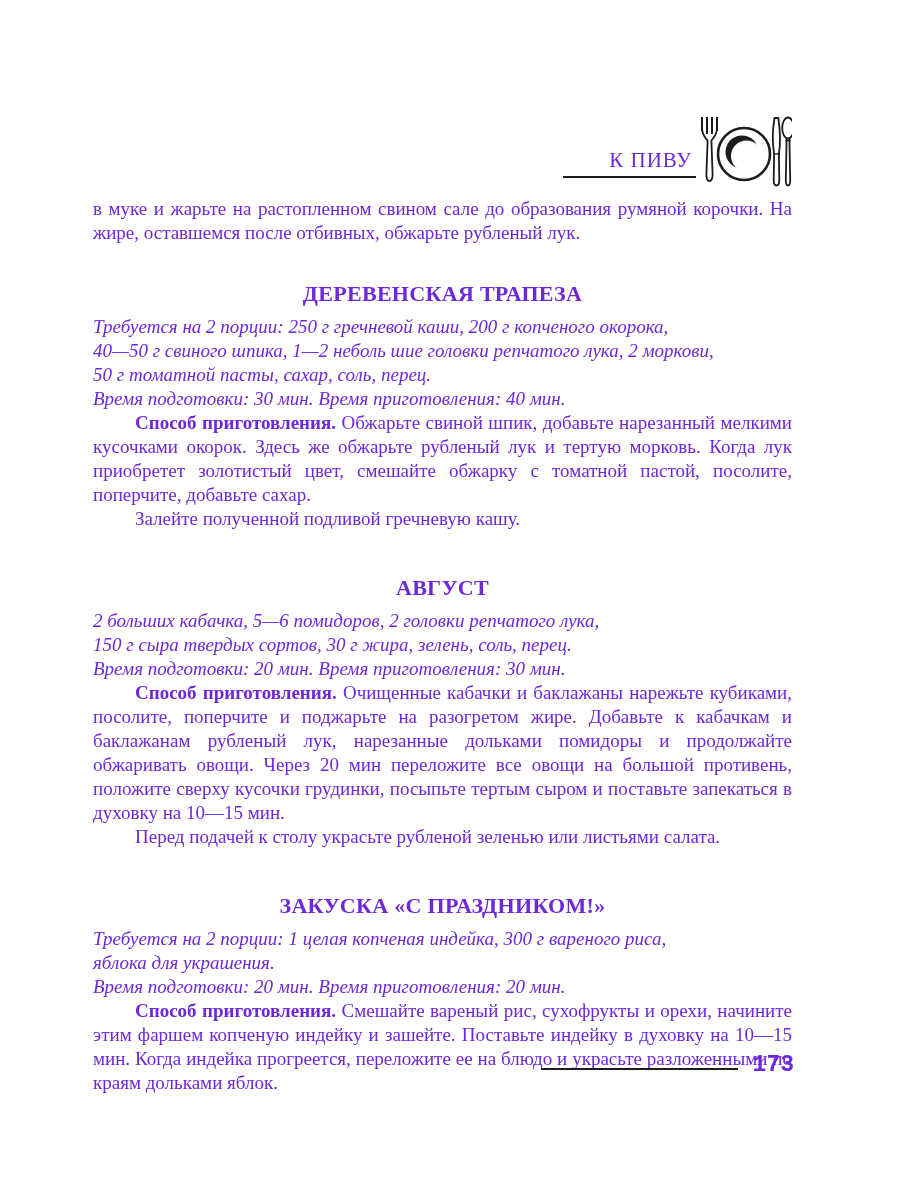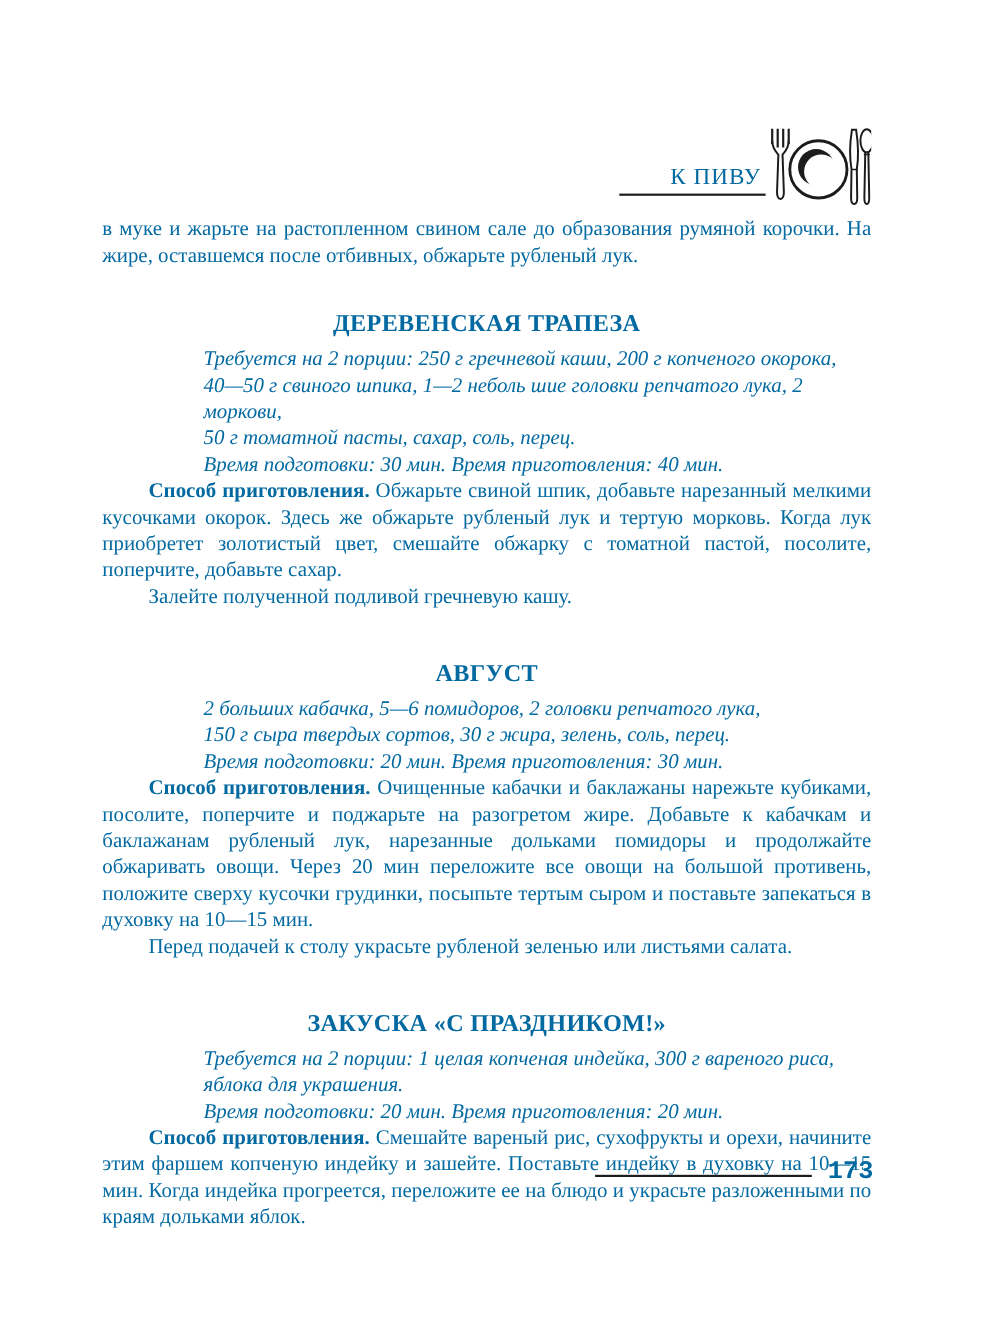--- a/index.html
+++ b/index.html
@@ -2,21 +2,21 @@
 <html lang="ru"><head>
 <meta charset="utf-8">
 <style>
   html, body { margin: 0; padding: 0; background: #ffffff; }
   .page {
     position: relative;
     width: 900px;
     height: 1200px;
     background: #ffffff;
     font-family: "Liberation Serif", serif;
-    color: #0369a1;
+    color: #6d28d9;
     overflow: hidden;
     box-sizing: border-box;
   }
   .content {
     padding: 0 108px 0 93px;
   }
   
   .page-header {
     display: flex;
     justify-content: flex-end;
@@ -45,21 +45,20 @@
   }
   .recipe-title {
     text-align: center;
     font-size: 22px;
     font-weight: bold;
     letter-spacing: 0.3px;
     margin: 36px 0 8px 0;
   }
   .recipe + .recipe .recipe-title { margin-top: 44px; }
   .ingredients {
-    margin-left: 92px;
     font-style: italic;
     font-size: 19px;
     line-height: 24px;
   }
   .ingredients .line { white-space: normal; }
   .method {
     text-align: justify;
     font-size: 19px;
     line-height: 24px;
     margin: 0;

